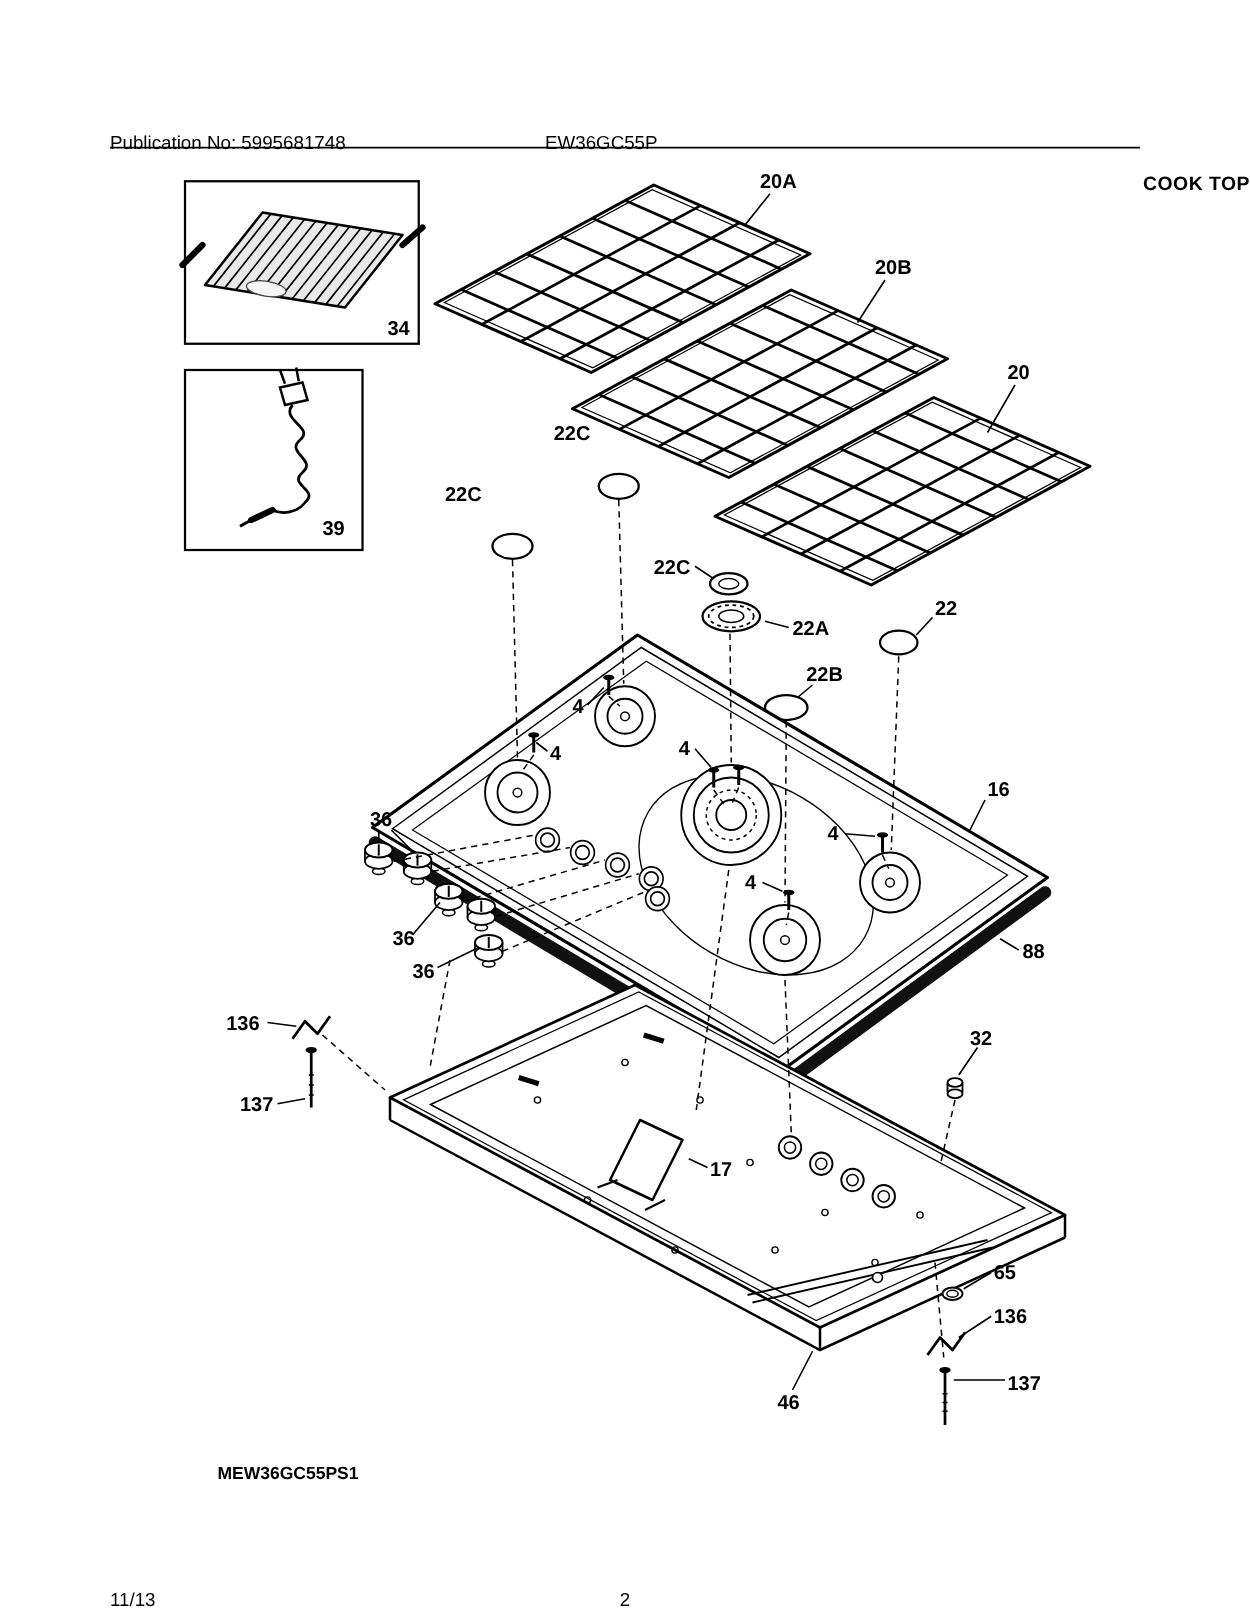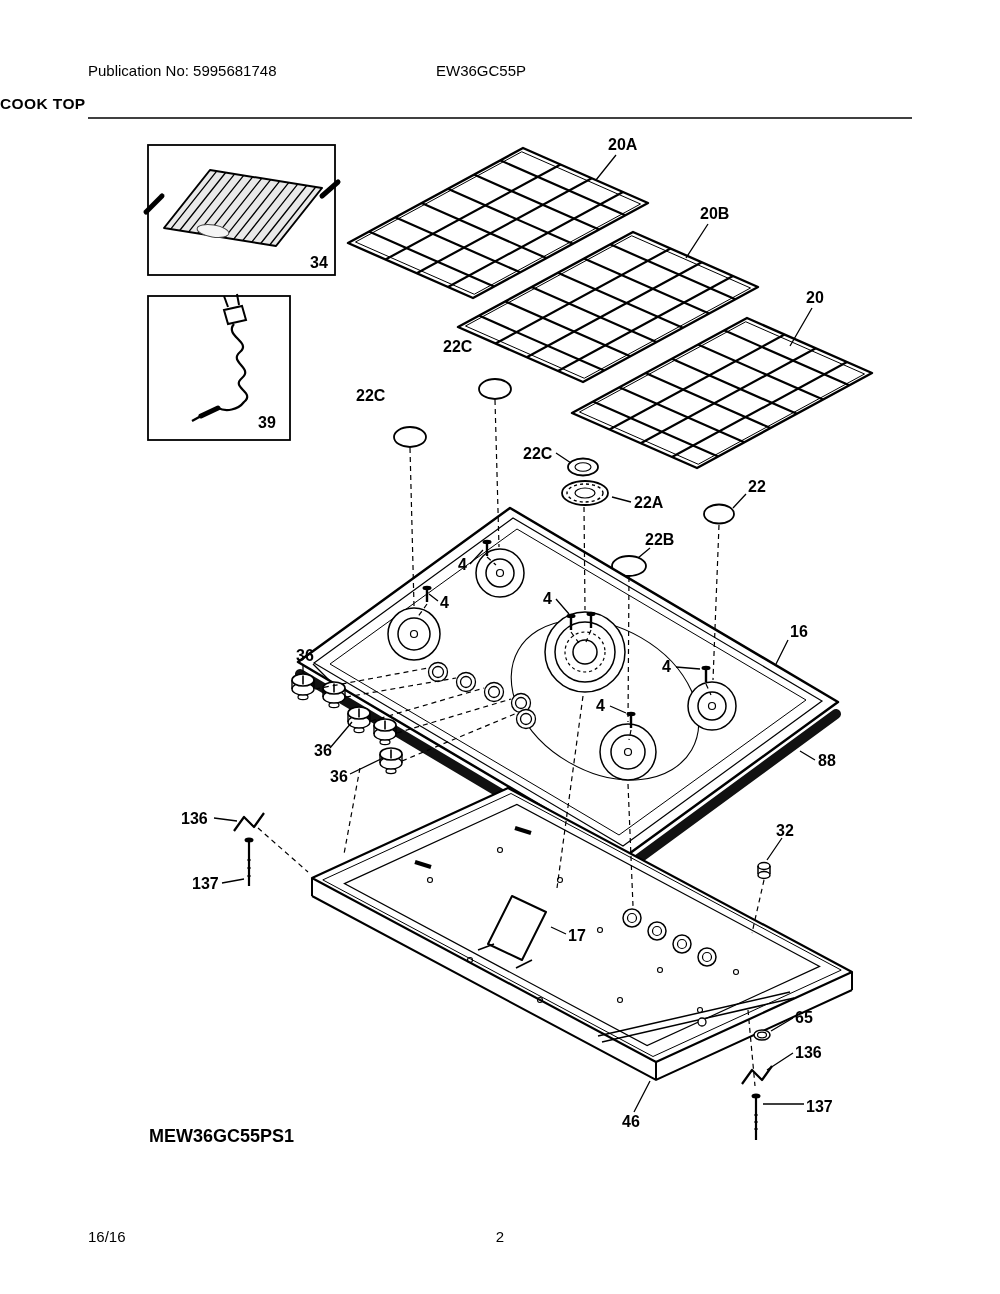--- a/index.html
+++ b/index.html
@@ -1,25 +1,25 @@
 <!DOCTYPE html>
 <html><head>
 <meta charset="utf-8">
 <style>
   html,body{margin:0;padding:0;}
   body{
     width:1000px;height:1294px;position:relative;background:#ffffff;color:#000;
     font-family:"Liberation Sans",sans-serif;overflow:hidden;
   }
-  .abs{position:absolute;}
+  .abs{position:absolute;margin-top:44px;}
   .hdr{font-size:15px;white-space:nowrap;}
   #publication{left:88px;top:62px;}
   #model{left:436px;top:62px;}
-  #cooktop-title{left:0;width:1000px;top:95px;text-align:left;font-weight:700;font-size:15.5px;letter-spacing:.4px;}
-  #model-label{left:149px;top:1126px;font-weight:700;font-size:18px;}
+  #cooktop-title{left:0;width:1000px;top:95px;text-align:right;font-weight:700;font-size:15.5px;letter-spacing:.4px;}
+  #model-label{left:174px;top:1126px;font-weight:700;font-size:14px;}
   #footer-date{left:88px;top:1228px;font-size:15px;}
   #footer-page{left:0;width:1000px;top:1228px;text-align:center;font-size:15px;}
   svg#diagram{position:absolute;left:0;top:0;}
   svg#diagram .callout{
     font-family:"Liberation Sans",sans-serif;font-size:16px;font-weight:700;fill:#000;
   }
   .ln{stroke:#000;fill:none;}
 </style>
 </head>
 <body>
@@ -283,14 +283,14 @@
       <text x="776" y="836" class="callout">32</text>
       <text x="568" y="941" class="callout">17</text>
       <text x="795" y="1023" class="callout">65</text>
       <text x="795" y="1058" class="callout">136</text>
       <text x="806" y="1112" class="callout">137</text>
       <text x="622" y="1127" class="callout">46</text>
     </g>
 </svg>
 
 <div class="abs" id="model-label">MEW36GC55PS1</div>
-<div class="abs" id="footer-date">16/16</div>
+<div class="abs" id="footer-date">11/13</div>
 <div class="abs" id="footer-page">2</div>
 
 </body></html>

